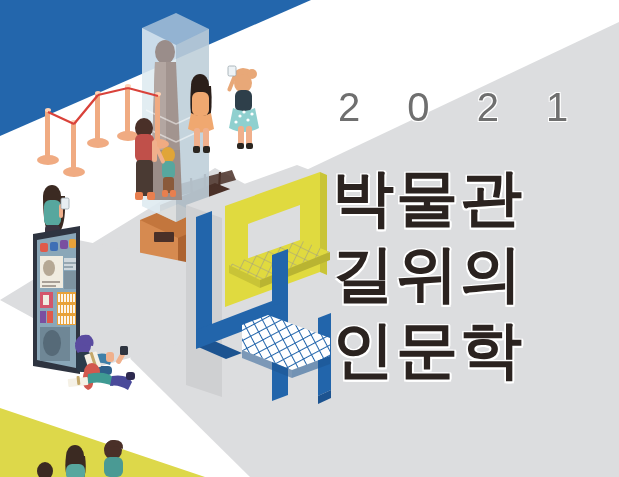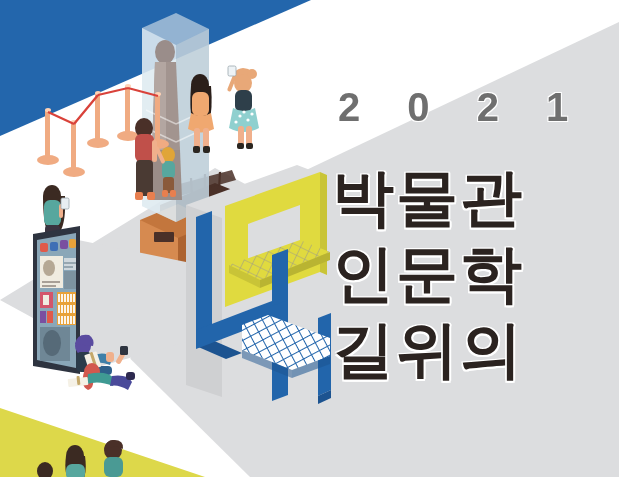--- a/index.html
+++ b/index.html
@@ -24,21 +24,21 @@
     height: 477px;
   }
   
   #year {
     position: absolute;
     left: 338px;
     top: 84px;
     width: 240px;
     height: 46px;
     font-size: 40px;
-    font-weight: bold;
+    font-weight: normal;
     letter-spacing: 18px;
     color: #6f6f6f;
     text-shadow: 1px 1px 0 #ffffff, -1px -1px 0 #ffffff,
                  1px -1px 0 #ffffff, -1px 1px 0 #ffffff;
     line-height: 46px;
     white-space: nowrap;
   }
   
   #title-block {
     position: absolute;
@@ -358,17 +358,17 @@
       <polygon points="242,325 268,315 330,338 330,356 292,370 242,350" fill="url(#gridBlue)"></polygon>
       <polygon points="242,350 292,370 292,378 242,358" fill="#1c5390" opacity="0.5"></polygon>
       <polygon points="292,370 330,356 330,364 292,378" fill="#1c5390" opacity="0.55"></polygon>
     </g>
   </svg>
 
   <div id="year">2 0 2 1</div>
 
   <div id="title-block">
     <span class="title-line">박물관</span>
+    <span class="title-line">길위의</span>
     <span class="title-line">인문학</span>
-    <span class="title-line">길위의</span>
   </div>
 
 </div>
 
 </body></html>

